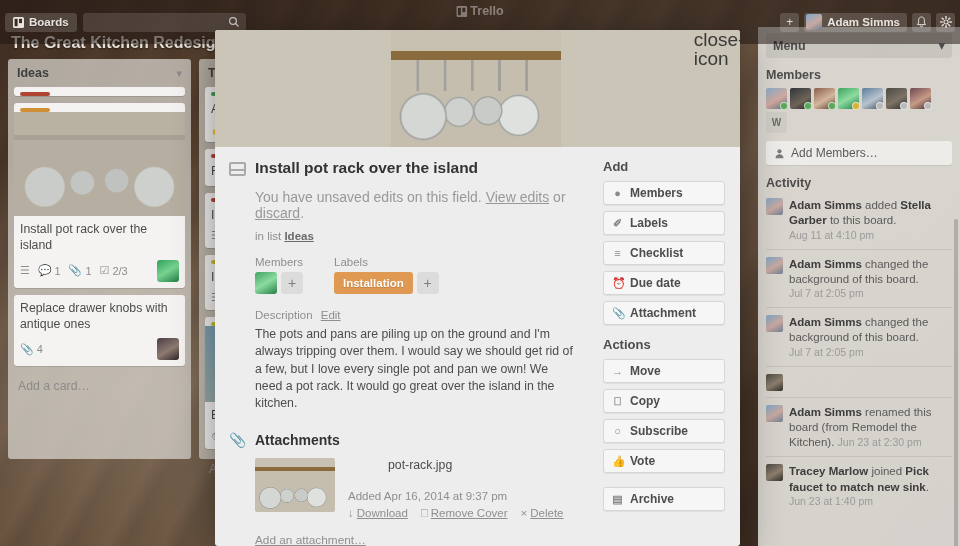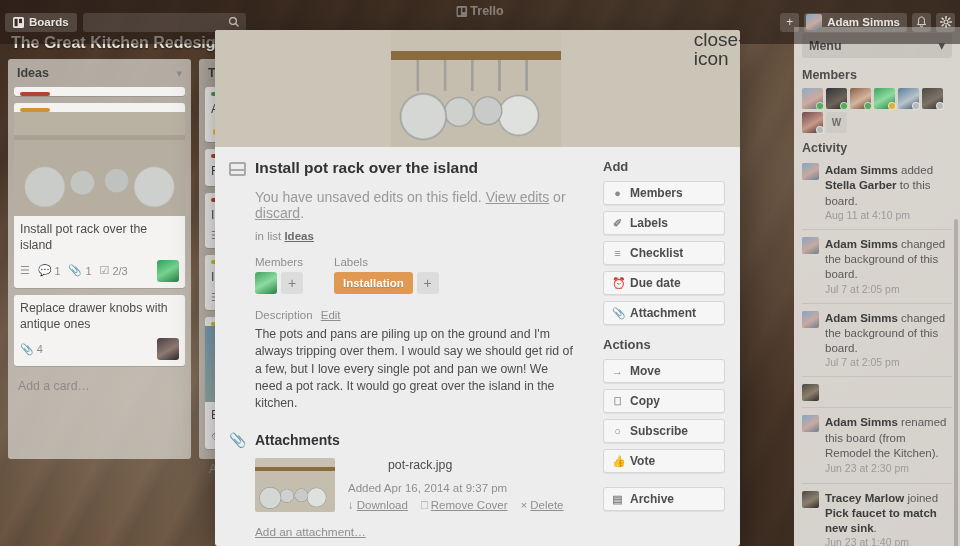--- a/index.html
+++ b/index.html
@@ -119,21 +119,21 @@
   .badge { display: flex; align-items: center; gap: 3px; }
   .card-avatar {
     width: 22px; height: 22px; border-radius: 3px; margin-left: auto;
   }
   .av-green { background: linear-gradient(150deg,#2fa05a,#78d28f 50%,#1f7d44); }
   .av-dark  { background: linear-gradient(150deg,#4a3f45,#8d7a70 55%,#2e2528); }
   .add-card { padding: 6px 4px 9px 4px; color: #8b8b8b; font-size: 12.3px; }
 
   
   .sidebar {
-    position: absolute; top: 27px; right: 0; width: 166px; bottom: 0;
+    position: absolute; top: 27px; right: 0; width: 202px; bottom: 0;
     background: rgba(226,223,217,.93); z-index: 35;
     padding: 6px 8px 0 8px; overflow: hidden;
   }
   .menu-bar {
     height: 25px; background: rgba(0,0,0,.07); border-radius: 3px;
     display: flex; align-items: center; justify-content: space-between;
     padding: 0 7px; margin-bottom: 10px;
   }
   .menu-bar span:first-child { font-size: 12.5px; font-weight: bold; color: #4d4d4d; }
   .sb-h { font-size: 12.5px; font-weight: bold; color: #4d4d4d; margin-bottom: 6px; }
@@ -250,21 +250,21 @@
   .att-thumb {
     width: 80px; height: 54px; flex: none; border-radius: 2px;
     background:
       radial-gradient(circle at 19% 74%, #d5d7d4 0 13%, #9fa3a0 14%, transparent 15%),
       radial-gradient(circle at 40% 70%, #cfd1ce 0 10%, #9fa3a0 11%, transparent 12%),
       radial-gradient(circle at 58% 69%, #c9cbc8 0 10%, #9b9f9c 11%, transparent 12%),
       radial-gradient(circle at 77% 73%, #dfe1de 0 12%, #a3a7a4 13%, transparent 14%),
       linear-gradient(#c8c1b2 0 16%, #8a6b3e 16% 25%, #c5beaf 25% 100%);
   }
   .att-name { font-size: 12.3px; color: #4d4d4d; padding-left: 40px; }
-  .att-added { font-size: 11.5px; color: #8f8f8f; margin-top: 10px; }
+  .att-added { font-size: 11.5px; color: #8f8f8f; margin-top: 18px; }
   .att-acts { display: flex; gap: 13px; margin-top: 5px; }
   .att-acts span { font-size: 11.5px; color: #8f8f8f; display: flex; align-items: center; gap: 3px; }
   .att-acts u { text-decoration: underline; }
   .add-att { margin: 13px 0 0 26px; font-size: 11.8px; color: #8f8f8f; text-decoration: underline; }
 
   .chk-row { display: flex; align-items: center; gap: 7px; margin-left: 26px; }
   .chk-pct { font-size: 10.5px; color: #9b9b9b; width: 22px; }
   .chk-bar { flex: 1; height: 8px; background: #dcdcdc; border-radius: 3px; overflow: hidden; }
   .chk-fill { height: 100%; background: #298fca; }
 
@@ -458,20 +458,27 @@
       <div class="m-av" style="background:linear-gradient(150deg,#5b7d9c,#b8c3cc 55%,#3e5268)">
           <i style="background:#b9b9b9"></i>
         </div>
       <div class="m-av" style="background:linear-gradient(150deg,#4c4a44,#7d7366 55%,#2e2c28)">
           <i style="background:#b9b9b9"></i>
         </div>
       <div class="m-av" style="background:linear-gradient(150deg,#6e4a52,#c79a86 55%,#3c2a33)">
           <i style="background:#b9b9b9"></i>
         </div>
       <div class="m-init">W</div>
+    </div>
+    <div class="add-members">
+      <svg width="11" height="11" viewBox="0 0 11 11">
+        <circle cx="5.5" cy="3.3" r="2.1" fill="#7c7c7c"></circle>
+        <path d="M1.5 10.2 C1.5 7.4 3.3 6.2 5.5 6.2 C7.7 6.2 9.5 7.4 9.5 10.2 Z" fill="#7c7c7c"></path>
+      </svg>
+      <span>Add Members…</span>
     </div>
     <div class="sb-h">Activity</div>
     <div class="activity-list">
       <div class="act-item">
         <div class="act-av" style="background:linear-gradient(150deg,#7fa7c8,#c9a9a0 55%,#6e7f93)"></div>
         <div class="act-txt">
           <b>Adam Simms</b><span> added </span><b>Stella Garber</b><span> to this board.</span>
           <div class="act-time">Aug 11 at 4:10 pm</div>
         </div>
       </div>

